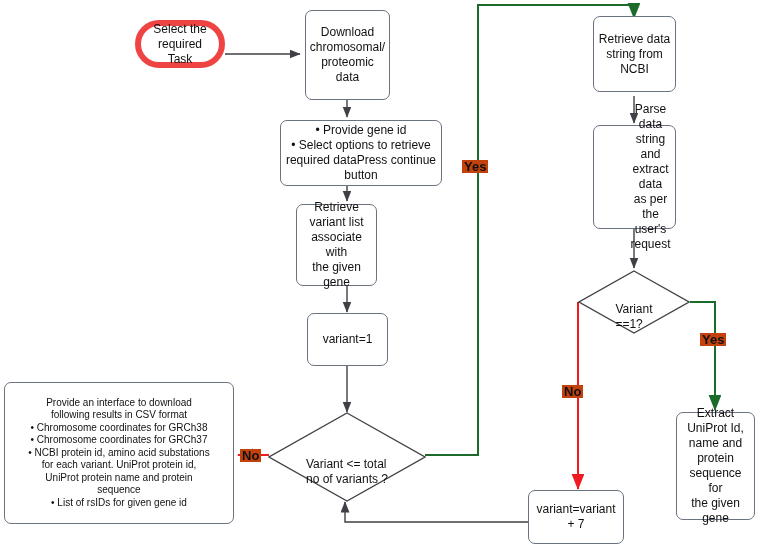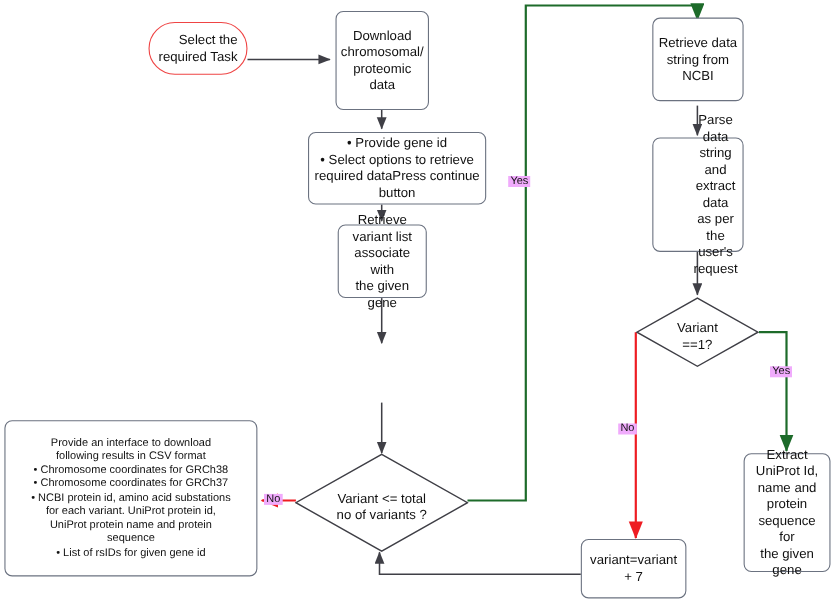--- a/index.html
+++ b/index.html
@@ -34,53 +34,52 @@
     text-align: center;
     background: #ffffff;
     color: #111111;
     line-height: 1.25;
   }
   .node.process {
     border: 1px solid #6b7280;
     border-radius: 7px;
   }
   .node.terminator {
-    border: 1px solid #ef4444;
+    border: 6px solid #ef4444;
     border-radius: 24px;
-    text-align: right;
   }
   .node-text {
     white-space: pre-line;
     padding: 2px 4px;
   }
   .fs12 { font-size: 12px; }
   .fs115 { font-size: 10px; }
   .diamond-wrap {
     position: absolute;
   }
   .diamond-label {
     position: absolute;
     left: 0;
-    top: 4px;
+    top: 15px;
     width: 100%;
     height: 100%;
     display: flex;
     align-items: center;
     justify-content: center;
-    text-align: center;
+    text-align: left;
     white-space: pre-line;
     color: #111111;
     line-height: 1.25;
   }
   .edge-label {
     position: absolute;
-    font-size: 10px;
-    font-weight: normal;
+    font-size: 13px;
+    font-weight: bold;
     color: #111111;
-    background: #f0abfc;
+    background: #c2410c;
     padding: 0 2px;
     line-height: 1;
     white-space: nowrap;
   }
   .listbox .node-text {
     text-align: center;
   }
 </style>
 </head>
 <body>
@@ -137,28 +136,31 @@
 data</div>
   </div>
 
   <div class="node process" style="left:280px; top:120px; width:162px; height:66px;">
     <div class="node-text fs12">• Provide gene id
 • Select options to retrieve
 required dataPress continue
 button</div>
   </div>
 
-  <div class="node process" style="left:307px; top:204px; width:81px; height:67px;">
+  <div class="node process" style="left:296px; top:204px; width:81px; height:82px;">
     <div class="node-text fs12">Retrieve
 variant list
 associate with
 the given
 gene</div>
   </div>
 
+  <div class="node process" style="left:307px; top:313px; width:81px; height:53px;">
+    <div class="node-text fs12">variant=1</div>
+  </div>
 
   <div class="diamond-wrap" style="left:268px; top:412px; width:158px; height:90px;">
     <svg width="158" height="90" viewBox="0 0 158 90">
       <polygon points="79,1 157,45 79,89 1,45" fill="#ffffff" stroke="#3f3f46" stroke-width="1.3"></polygon>
     </svg>
     <div class="diamond-label fs12">Variant &lt;= total
 no of variants ?</div>
   </div>
 
   <div class="node process listbox" style="left:4px; top:382px; width:230px; height:142px;">

